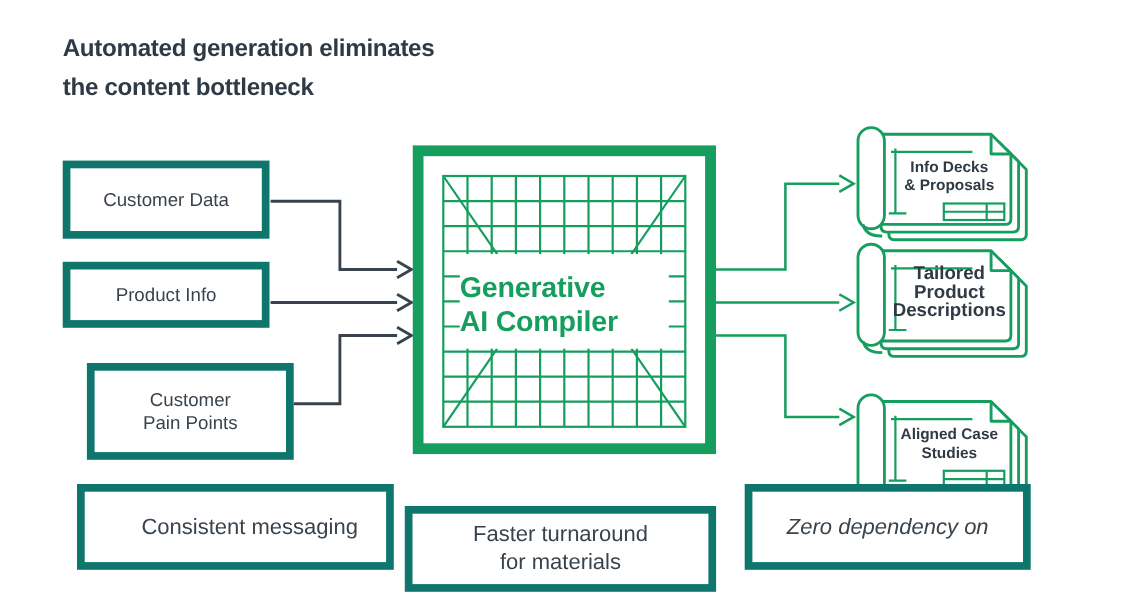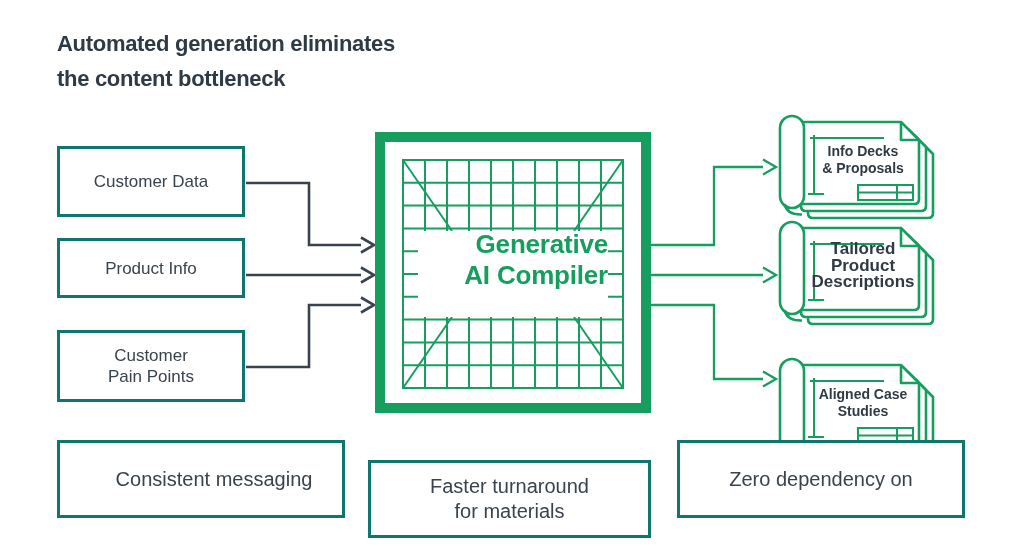--- a/index.html
+++ b/index.html
@@ -7,36 +7,36 @@
        font-family:"Liberation Sans","DejaVu Sans",sans-serif;}
   .canvas{position:relative;width:1024px;height:550px;background:#ffffff;}
 
   .title{position:absolute;left:57px;top:26px;margin:0;
          font-size:22px;line-height:35px;font-weight:bold;
          color:#2e3a45;letter-spacing:-0.3px;}
 
   .connectors{position:absolute;left:0;top:0;z-index:1;}
 
   .box{position:absolute;box-sizing:border-box;background:#fff;
-       border:3px solid #0f766e;color:#39434d;
+       border:7px solid #0f766e;color:#39434d;
        display:flex;flex-direction:column;align-items:center;justify-content:center;
        text-align:center;z-index:2;}
   .input-box{left:57px;width:188px;font-size:17px;line-height:21px;}
   #input-1{top:146px;height:71px;}
   #input-2{top:238px;height:60px;}
-  #input-3{top:330px;height:72px;}
+  #input-3{top:330px;height:88px;margin-left:22px;}
 
   .benefit-box{top:440px;height:78px;font-size:20px;line-height:25px;}
-  #benefit-1{left:57px;width:288px;padding-left:26px;}
+  #benefit-1{left:70px;width:288px;padding-left:26px;}
   #benefit-2{left:368px;width:283px;margin-top:20px;}
-  #benefit-3{left:677px;width:288px;}
+  #benefit-3{left:677px;width:260px;font-style:italic;}
 
   .compiler{position:absolute;left:375px;top:132px;width:276px;height:281px;z-index:2;}
-  .compiler-label{position:absolute;left:43px;top:85px;width:190px;height:86px;
-                  display:flex;flex-direction:column;align-items:flex-end;justify-content:center;
+  .compiler-label{position:absolute;left:43px;top:102px;width:190px;height:86px;
+                  display:flex;flex-direction:column;align-items:flex-start;justify-content:center;
                   color:#169e5f;font-weight:bold;font-size:26px;line-height:31px;
                   text-align:center;letter-spacing:-0.2px;}
 
   .doc-stack{position:absolute;left:778px;width:160px;height:108px;z-index:2;}
   #stack-1{top:114px;}
   #stack-2{top:220px;}
   #stack-3{top:326px;margin-top:31px;}
   .doc-label{position:absolute;left:32px;top:12px;width:106px;height:68px;
              display:flex;flex-direction:column;align-items:center;justify-content:center;
              text-align:center;color:#2f3a44;font-weight:bold;

